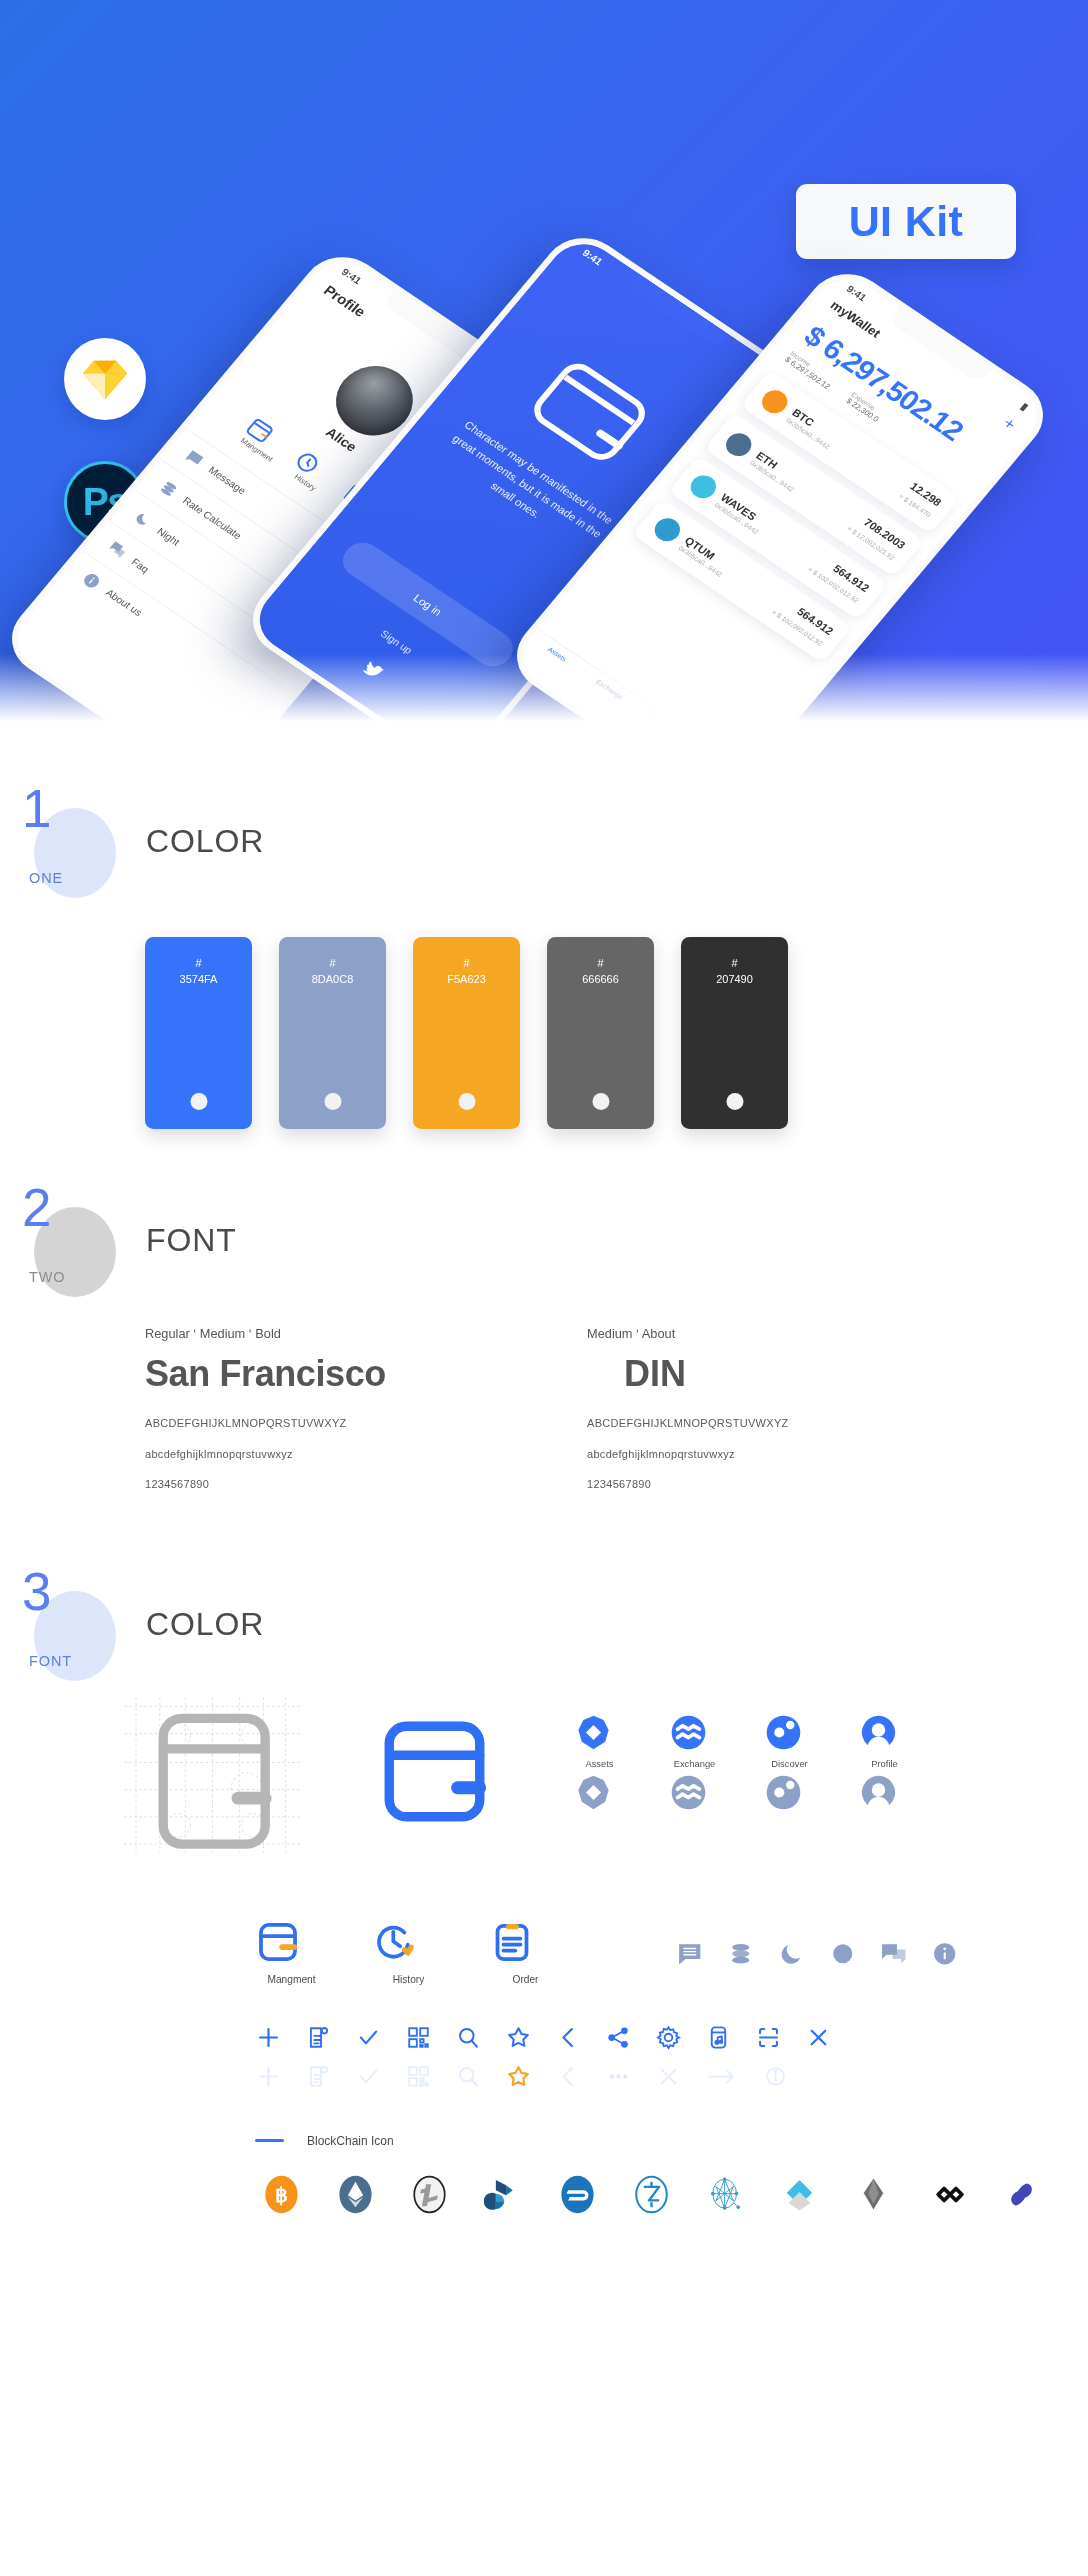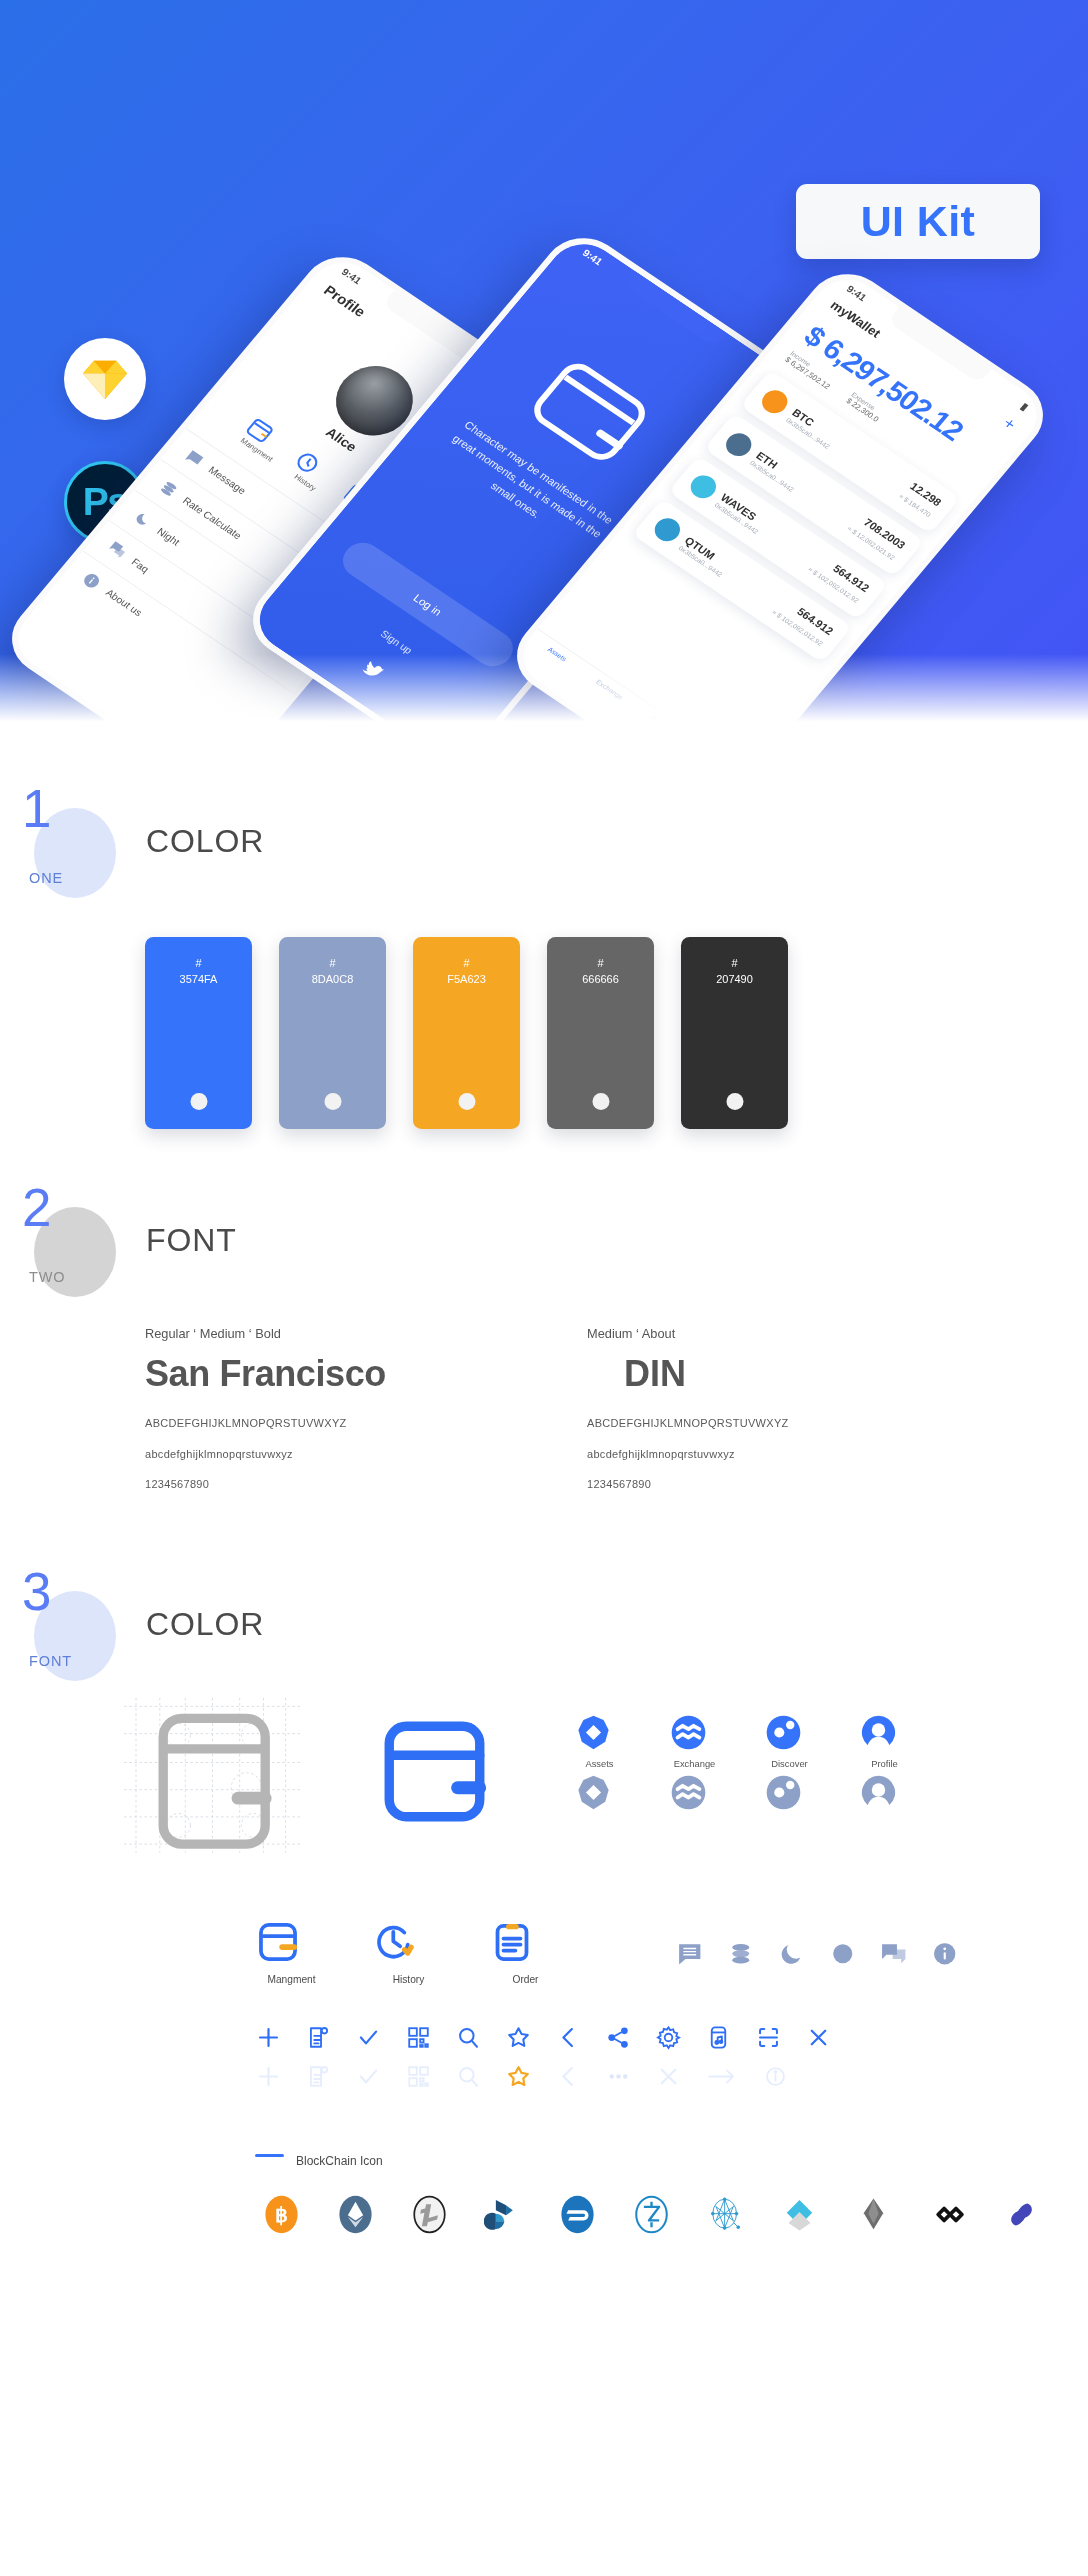--- a/index.html
+++ b/index.html
@@ -31,21 +31,21 @@
     letter-spacing: -0.4px;
     text-shadow: 0 5.1px 15.3px rgba(10,30,90,0.28);
     white-space: nowrap;
   }
   .hero-title .strong { font-weight: bold; }
   .hero-title .light { font-weight: normal; }
 
   .uikit-badge {
     position: absolute;
     left: 796px; top: 184px;
-    width: 244px; height: 75px;
+    width: 220px; height: 75px;
     background: #f7f8fa;
     border-radius: 11px;
     box-shadow: 0 8.5px 22px rgba(12,30,90,0.22);
     display: flex; align-items: center; justify-content: center;
     font-size: 43px; font-weight: bold; color: #3574fa;
     letter-spacing: 0.4px;
     text-align: center;
   }
 
   
@@ -224,21 +224,21 @@
   .tabicon .lbl.ghost { visibility: hidden; }
 
   .row2 { display: flex; align-items: flex-start; padding-left: 136px; margin-top: 63px; gap: 44px; }
   .featicon { width: 73px; text-align: center; }
   .featicon .lbl { font-size: 10.2px; color: #4a4a4a; margin-top: 8.5px; }
   .greyicons { display: flex; gap: 25.5px; margin-left: 71px; padding-top: 22px; align-items: center; }
 
   .row3 { display: flex; align-items: center; padding-left: 136px; margin-top: 39px; gap: 23px; }
   .row3b { display: flex; align-items: center; padding-left: 136px; margin-top: 12px; gap: 23px; }
 
-  .bc-label { display: flex; gap: 12px; padding-left: 136px; margin-top: 64px; }
+  .bc-label { display: flex; align-items: center; gap: 23px; padding-left: 136px; margin-top: 44px; }
   .bc-dash { width: 29px; height: 3.4px; border-radius: 1.7px; background: #3574fa; }
   .bc-label .txt { font-size: 12px; color: #4a4a4a; }
   .coins { display: flex; align-items: center; gap: 31px; padding-left: 141px; margin-top: 25.5px; }
   .coin-chip { width: 43px; height: 43px; display: flex; align-items: center; justify-content: center; }
 
   svg { display: block; }
   .u { user-select: none; }
 </style>
 </head>
 <body>

